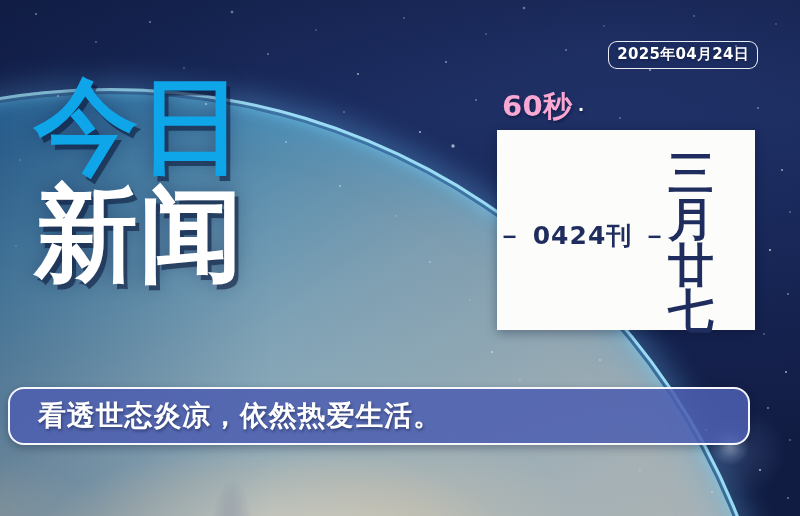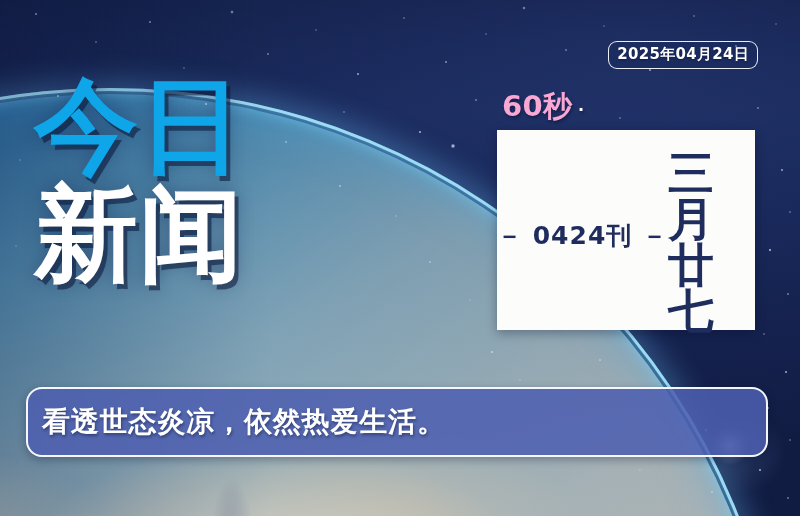--- a/index.html
+++ b/index.html
@@ -277,28 +277,28 @@
     font-weight:bold;
     color:#1F2D5E;
     letter-spacing:.04em;
     margin-top:16px;
     line-height:1;
   }
 
   
   .quote-banner {
     position:absolute;
-    left:26px; top:387px;
-    width:742px; height:70px;
+    left:8px; top:387px;
+    width:742px; height:58px;
     background:rgba(77,94,176,.86);
     border:2px solid rgba(255,255,255,.95);
     border-radius:16px;
     display:flex;
     align-items:center;
-    padding-left:14px;
+    padding-left:28px;
     box-shadow:0 3px 9px rgba(6,14,40,.30);
   }
   .quote-banner .quote-text {
     font-family:"DejaVu Sans", sans-serif;
     font-size:28px;
     font-weight:bold;
     color:#ffffff;
     letter-spacing:.03em;
     white-space:nowrap;
     text-shadow:1px 2px 3px rgba(10,20,50,.45);

